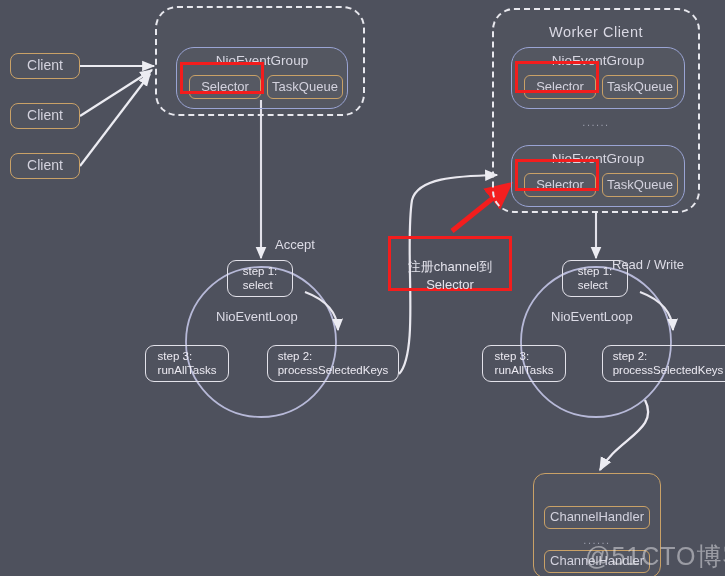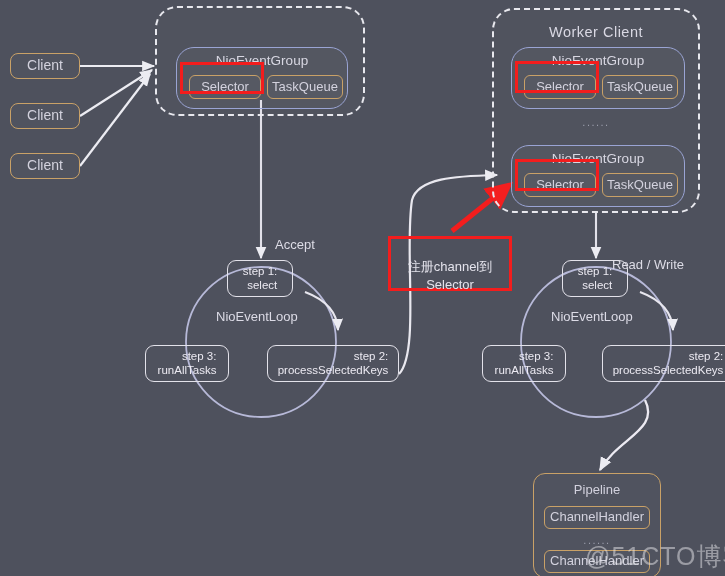--- a/index.html
+++ b/index.html
@@ -81,21 +81,21 @@
   .step-box {
     position: absolute;
     box-sizing: border-box;
     border: 1.4px solid #e3e2ea;
     border-radius: 9px;
     color: #eceaf2;
     font-size: 11.5px;
     display: flex;
     align-items: center;
     justify-content: center;
-    text-align: right;
+    text-align: left;
     line-height: 1.18;
     background: rgba(255,255,255,0.008);
     white-space: pre-line;
   }
   
   .plain-label {
     position: absolute;
     color: #dddce6;
     font-size: 13px;
     white-space: nowrap;
@@ -266,21 +266,20 @@
   <div class="step-box" style="left:602px; top:345px; width:132px; height:37px;">step 2:
 processSelectedKeys</div>
   <div class="step-box" style="left:482px; top:345px; width:84px; height:37px;">step 3:
 runAllTasks</div>
 
   <div class="red-rect" style="left:388px; top:236px; width:124px; height:55px;"></div>
   <div class="anno-text" style="left:388px; top:248px; width:124px; height:55px;">注册channel到
 Selector</div>
 
   <div class="tan-box" style="position:absolute; left:533px; top:473px; width:126px; height:103px; border-radius:12px;">
-    <div style="position:absolute; width:100%; text-align:center; top:8px; color:#d2d1dd; font-size:13px;">Pipeline</div>
     <div class="node tan-box small-tan" style="left:10px; top:32px; width:106px; height:23px;">
       <span>ChannelHandler</span>
     </div>
     <div class="ellipsis" style="top:60px; left:0;">......</div>
     <div class="node tan-box small-tan" style="left:10px; top:76px; width:106px; height:23px;">
       <span>ChannelHandler</span>
     </div>
   </div>
 
   <div class="watermark" style="left:585px; top:540px;">@51CTO博客</div>

